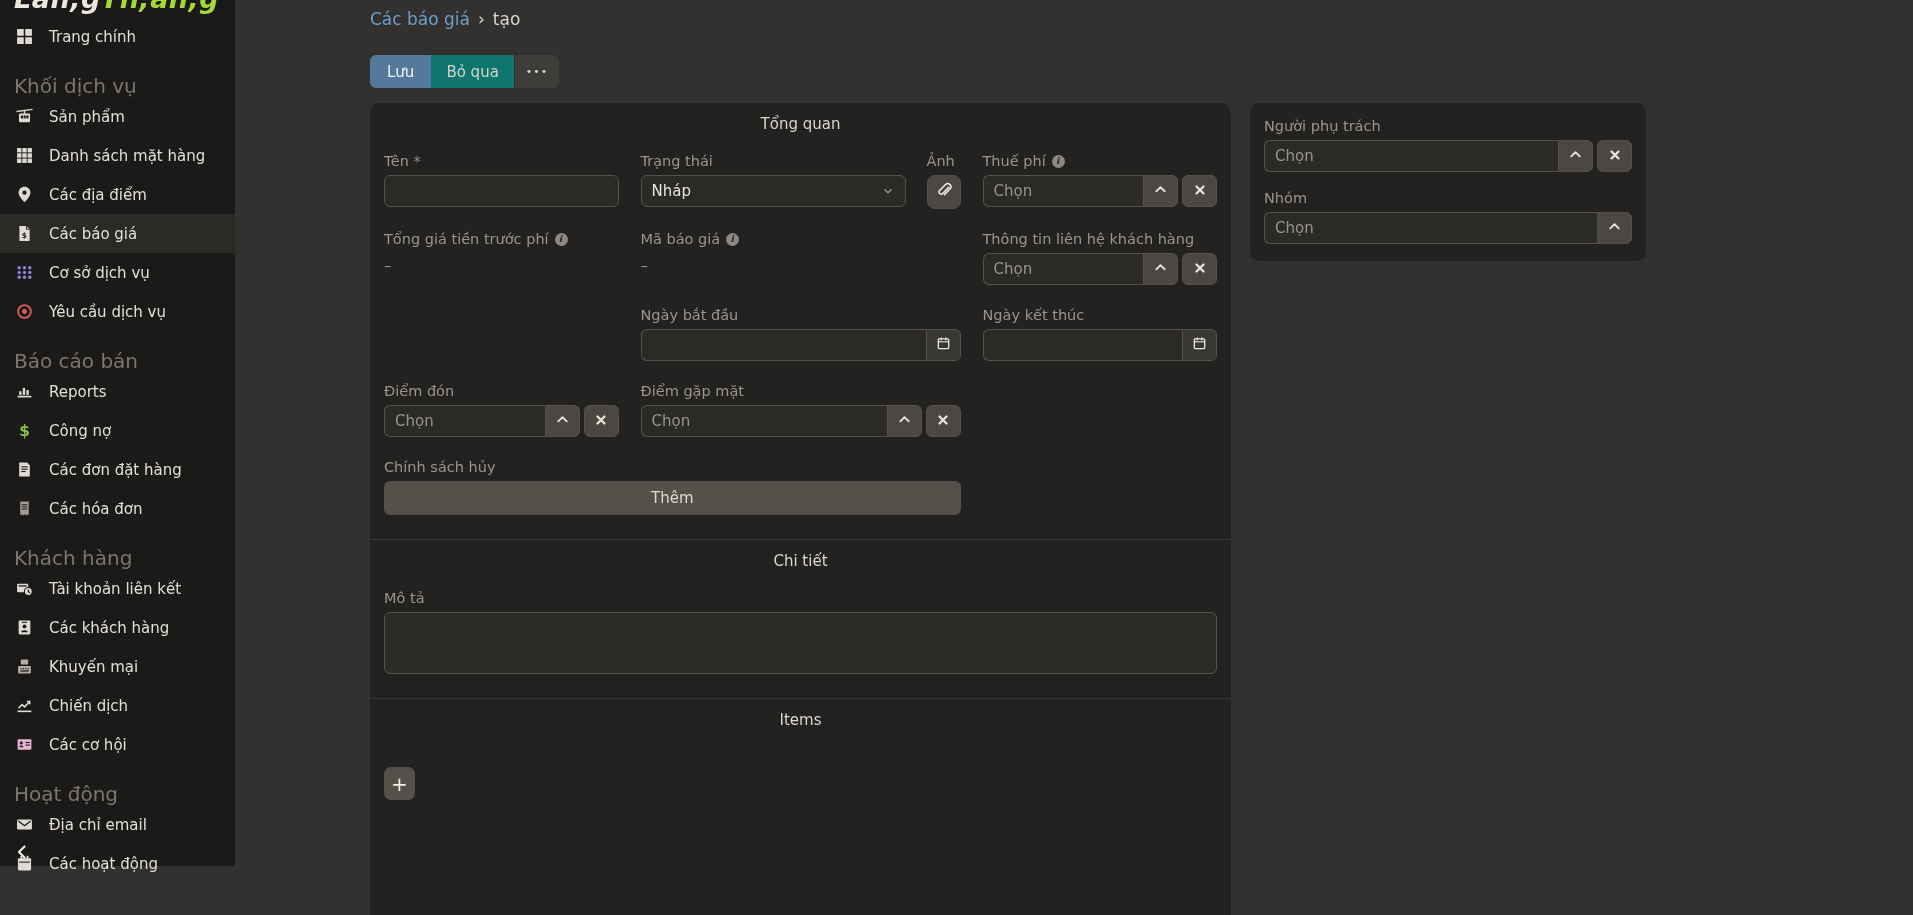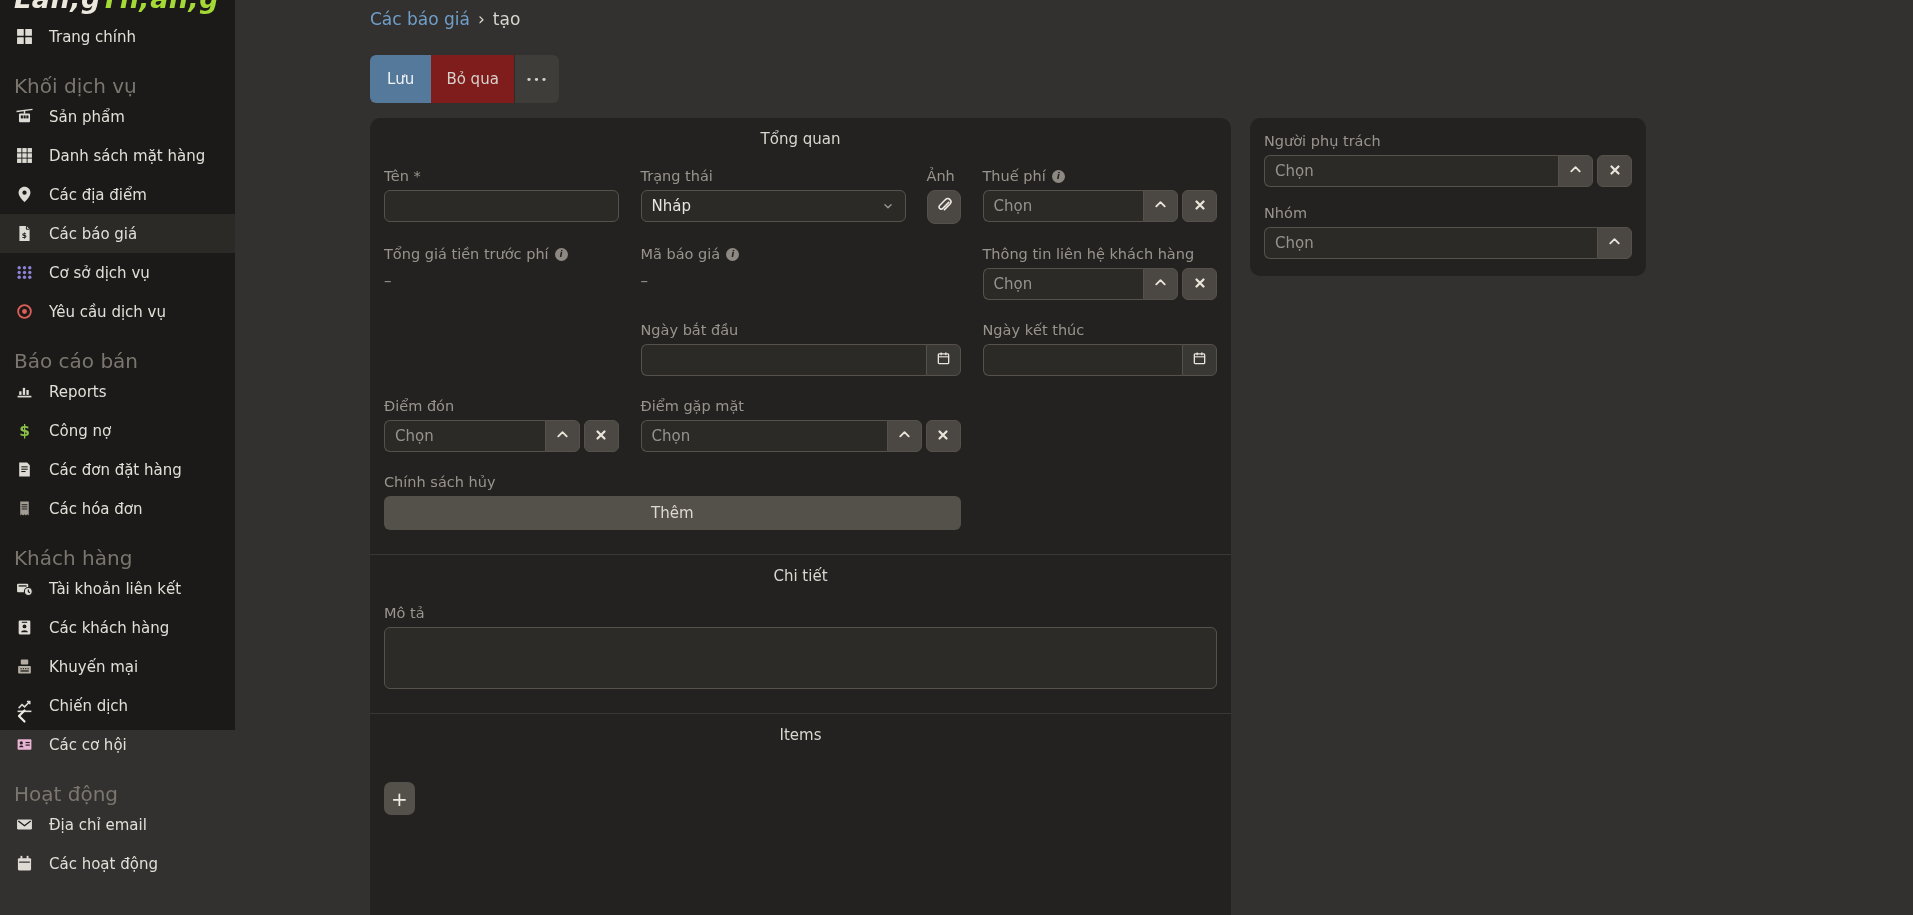--- a/index.html
+++ b/index.html
@@ -5,42 +5,42 @@
   * { margin:0; padding:0; box-sizing:border-box; }
   html,body { width:1913px; height:915px; overflow:hidden; }
   body {
     display:flex;
     background:#33312f;
     font-family:"DejaVu Sans","Liberation Sans",sans-serif;
     color:#e6e2db;
     -webkit-font-smoothing:antialiased;
   }
   
-  .sidebar { width:235px; height:730px; background:#1b1a18; flex-shrink:0; position:relative; }
+  .sidebar { width:235px; height:866px; background:#1b1a18; flex-shrink:0; position:relative; }
   .logo { height:17px; overflow:hidden; padding-left:14px; white-space:nowrap; }
   .logo-inner { display:block; margin-top:-17px; font-size:27px; font-weight:bold; font-style:italic; letter-spacing:.5px; }
   .logo-left { color:#ece8dd; }
   .logo-right { color:#a4d936; }
   .nav-item { display:flex; align-items:center; height:39px; padding:0 14px; cursor:pointer; }
   .nav-item.active { background:#2b2a27; }
   .nav-icon { width:20px; height:17px; display:inline-flex; align-items:center; justify-content:center; color:#dedbd5; flex-shrink:0; }
   .nav-icon svg { width:17px; height:17px; }
   .nav-label { margin-left:15px; font-size:15px; color:#e2dfd9; white-space:nowrap; }
   .section-label { margin:18px 14px 2px 14px; height:21px; font-size:20px; color:#7b766f; white-space:nowrap; }
   .collapse-btn { position:absolute; left:14px; bottom:2px; width:22px; height:20px; color:#efece6; cursor:pointer; }
   .collapse-btn svg { width:16px; height:16px; }
   
   .main { flex:1; padding:6px 0 0 135px; }
   .breadcrumb { font-size:17px; height:26px; display:flex; align-items:center; gap:8px; }
   .bc-link { color:#6f9fca; cursor:pointer; }
   .bc-sep, .bc-current { color:#d9d5cf; }
   .toolbar { margin-top:23px; display:flex; }
-  .btn { height:48px; display:flex; align-items:center; font-size:15px; cursor:pointer; }
+  .btn { height:33px; display:flex; align-items:center; font-size:15px; cursor:pointer; }
   .btn-save { background:#54799b; color:#f1f3f5; padding:0 17px; border-radius:6px 0 0 6px; }
-  .btn-discard { background:#7f1d1d; color:#d6d2cb; padding:0 15px; }
+  .btn-discard { background:#0f766e; color:#d6d2cb; padding:0 15px; }
   .btn-more { background:#3f3d3a; color:#d6d2cb; padding:0 11px; border-radius:0 6px 6px 0; border-left:1px solid #2e2c29; font-size:11px; letter-spacing:1px; }
   .content-row { display:flex; gap:19px; margin-top:15px; align-items:flex-start; }
   .card { background:#242220; border-radius:10px; }
   .card-main { width:861px; }
   .card-side { width:396px; padding:15px 14px 17px 14px; }
   .section { padding:12px 14px 24px 14px; }
   .section + .section { border-top:1px solid #3a3835; }
   .section-title { font-size:15px; color:#dad6d0;text-align:center; }
   
   .fgrid { display:grid; grid-template-columns:1fr 1fr 1fr; column-gap:22px; row-gap:22px; margin-top:20px; }

